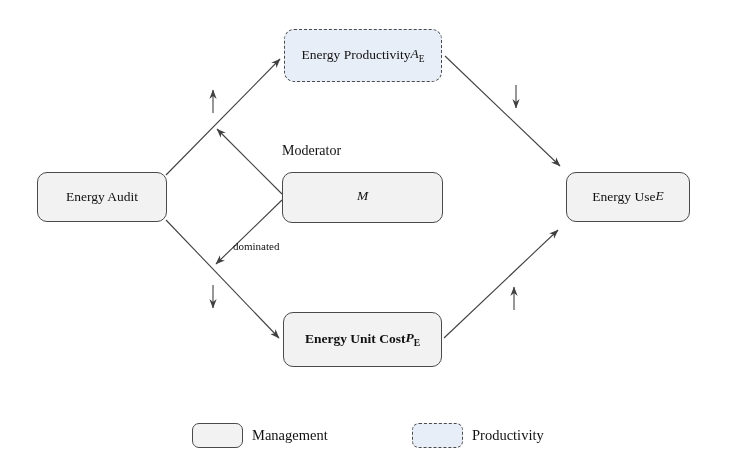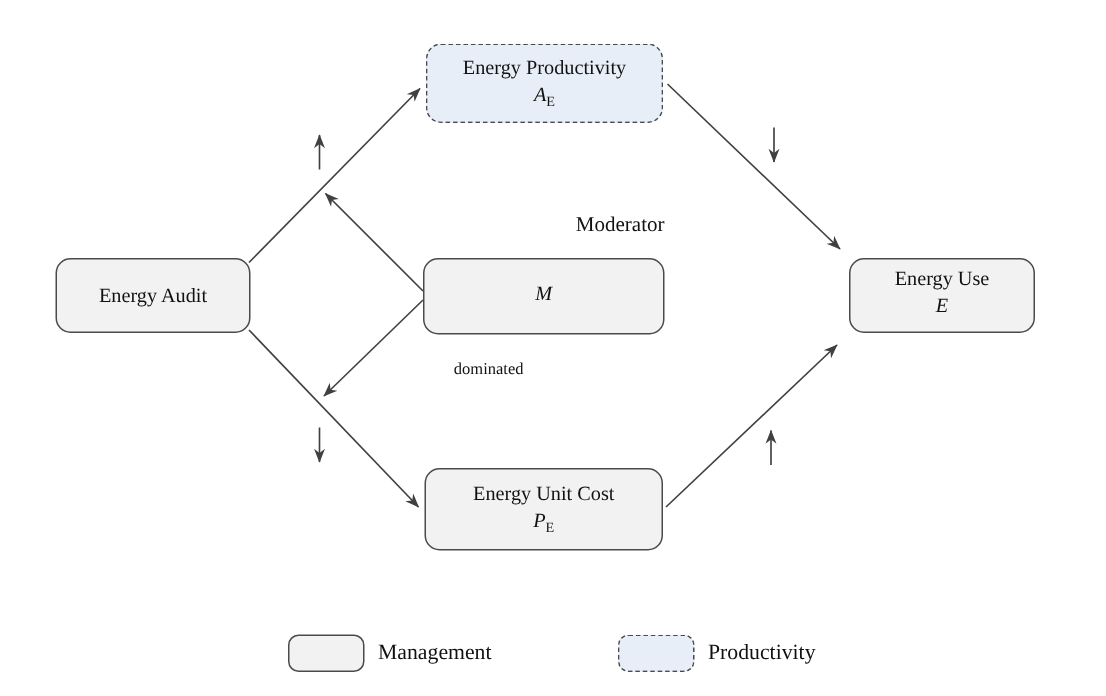--- a/index.html
+++ b/index.html
@@ -14,32 +14,32 @@
   #edges-svg{position:absolute;left:0;top:0;width:737px;height:464px;}
   #edges-svg line{stroke:var(--line,#404040);stroke-width:1.1;}
   #edges-svg .arrowhead{fill:var(--line,#404040);}
 
   .node{
     position:absolute;
     box-sizing:border-box;
     border:1.4px solid var(--border,#4a4a4a);
     border-radius:10px;
     background:var(--observable-fill,#f2f2f2);
-    display:flex;flex-direction:column;align-items:center;justify-content:center;
+    display:flex;flex-direction:row;align-items:center;justify-content:center;
     font-size:13.5px;line-height:1.35;text-align:left;
   }
   .node.unobservable{
     border-style:dashed;
     border-width:1.4px;
     background:var(--unobservable-fill,#e8eef8);
   }
   .node .sym{font-style:italic;}
   .node .sym sub{font-style:normal;font-size:9.5px;}
 
-  .float-label{position:absolute;text-align:right;}
+  .float-label{position:absolute;text-align:left;}
   #moderator-label{left:282px;top:143px;width:161px;font-size:14px;}
   #baseline-note{left:233px;top:239px;width:116px;font-size:11px;line-height:1.4;}
 
   .legend-item{
     position:absolute;top:423px;height:25px;
     display:flex;align-items:center;gap:9px;
     font-size:14.5px;
   }
   #legend-observable{left:192px;}
   #legend-unobservable{left:412px;}
@@ -89,21 +89,21 @@
   <div class="float-label" id="moderator-label">Moderator</div>
 
   <div class="node" style="left:282px;top:172px;width:161px;height:51px;">
     <span class="sym"><i>M</i><sub></sub></span>
   </div>
 
   <div class="float-label" id="baseline-note">
     <div>dominated</div>
   </div>
 
-  <div class="node" style="left:283px;top:312px;width:159px;height:55px;">
+  <div class="node" style="left:283px;top:312px;width:159px;height:55px;font-weight:bold;">
     <span>Energy Unit Cost</span>
     <span class="sym"><i>P</i><sub>E</sub></span>
   </div>
 
   <div class="node" style="left:566px;top:172px;width:124px;height:50px;">
     <span>Energy Use</span>
     <span class="sym"><i>E</i><sub></sub></span>
   </div>
 
   <div class="legend-item" id="legend-observable">

